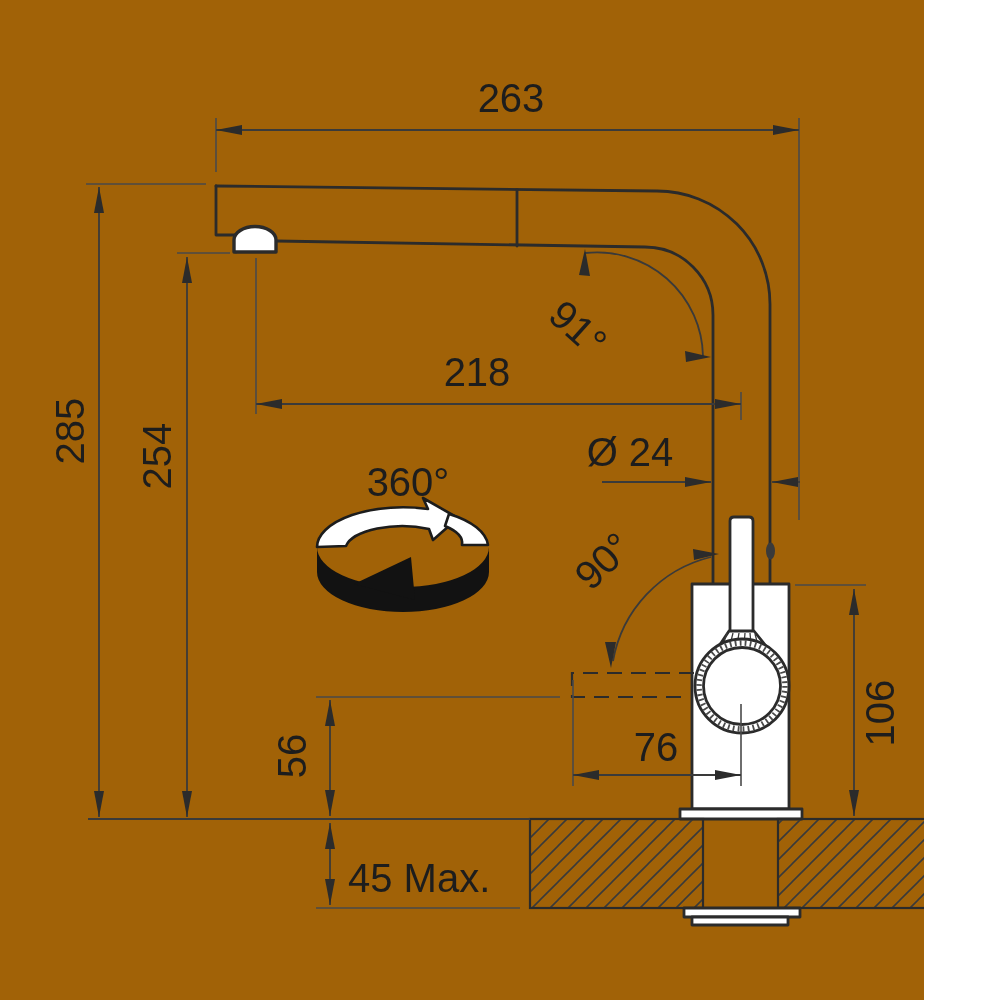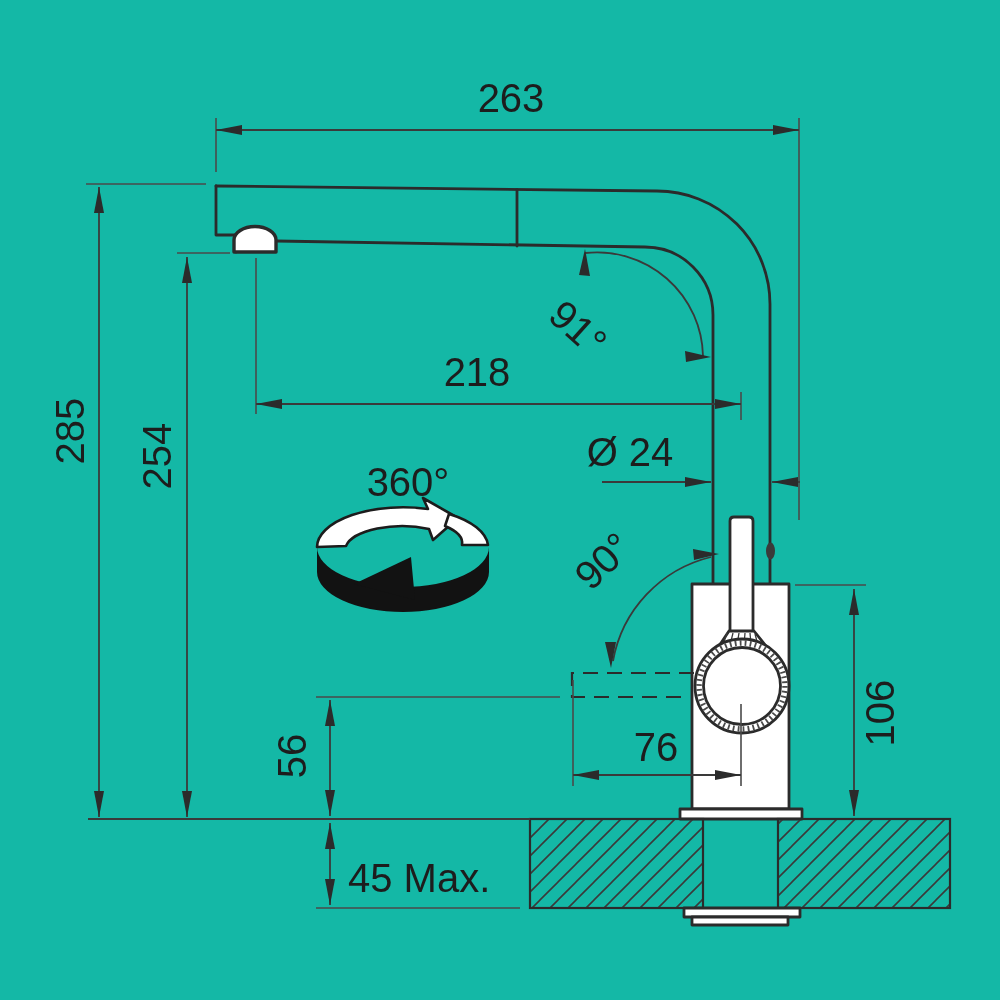--- a/index.html
+++ b/index.html
@@ -1,16 +1,16 @@
 <!DOCTYPE html>
 <html><head>
 <meta charset="utf-8">
 <style>
   html,body{margin:0;padding:0;background:#ffffff;}
-  .stage{width:1000px;height:1000px;position:relative;background:#14b8a6;overflow:hidden;}
+  .stage{width:924px;height:1000px;position:relative;background:#a16207;overflow:hidden;}
   svg{display:block;}
   .obj{stroke:#2b2b2b;stroke-width:2.8;fill:none;stroke-linejoin:round;stroke-linecap:round;}
   .obj-fill{stroke:#2b2b2b;stroke-width:2.8;fill:#ffffff;stroke-linejoin:round;}
   .thick{stroke-width:3.4;}
   .dim{stroke:#3a3a3a;stroke-width:1.8;fill:none;stroke-linecap:butt;}
   .thin{stroke:#4a4a4a;stroke-width:1.6;fill:none;}
   .phantom{stroke:#2b2b2b;stroke-width:2.2;fill:none;stroke-dasharray:15 9;}
   .arrowpoly{fill:#2b2b2b;stroke:none;}
   .dim-label{font-family:"Liberation Sans","DejaVu Sans",sans-serif;font-size:40px;fill:#1d1d1d;text-anchor:middle;}
   .dim-label.start{text-anchor:start;}

